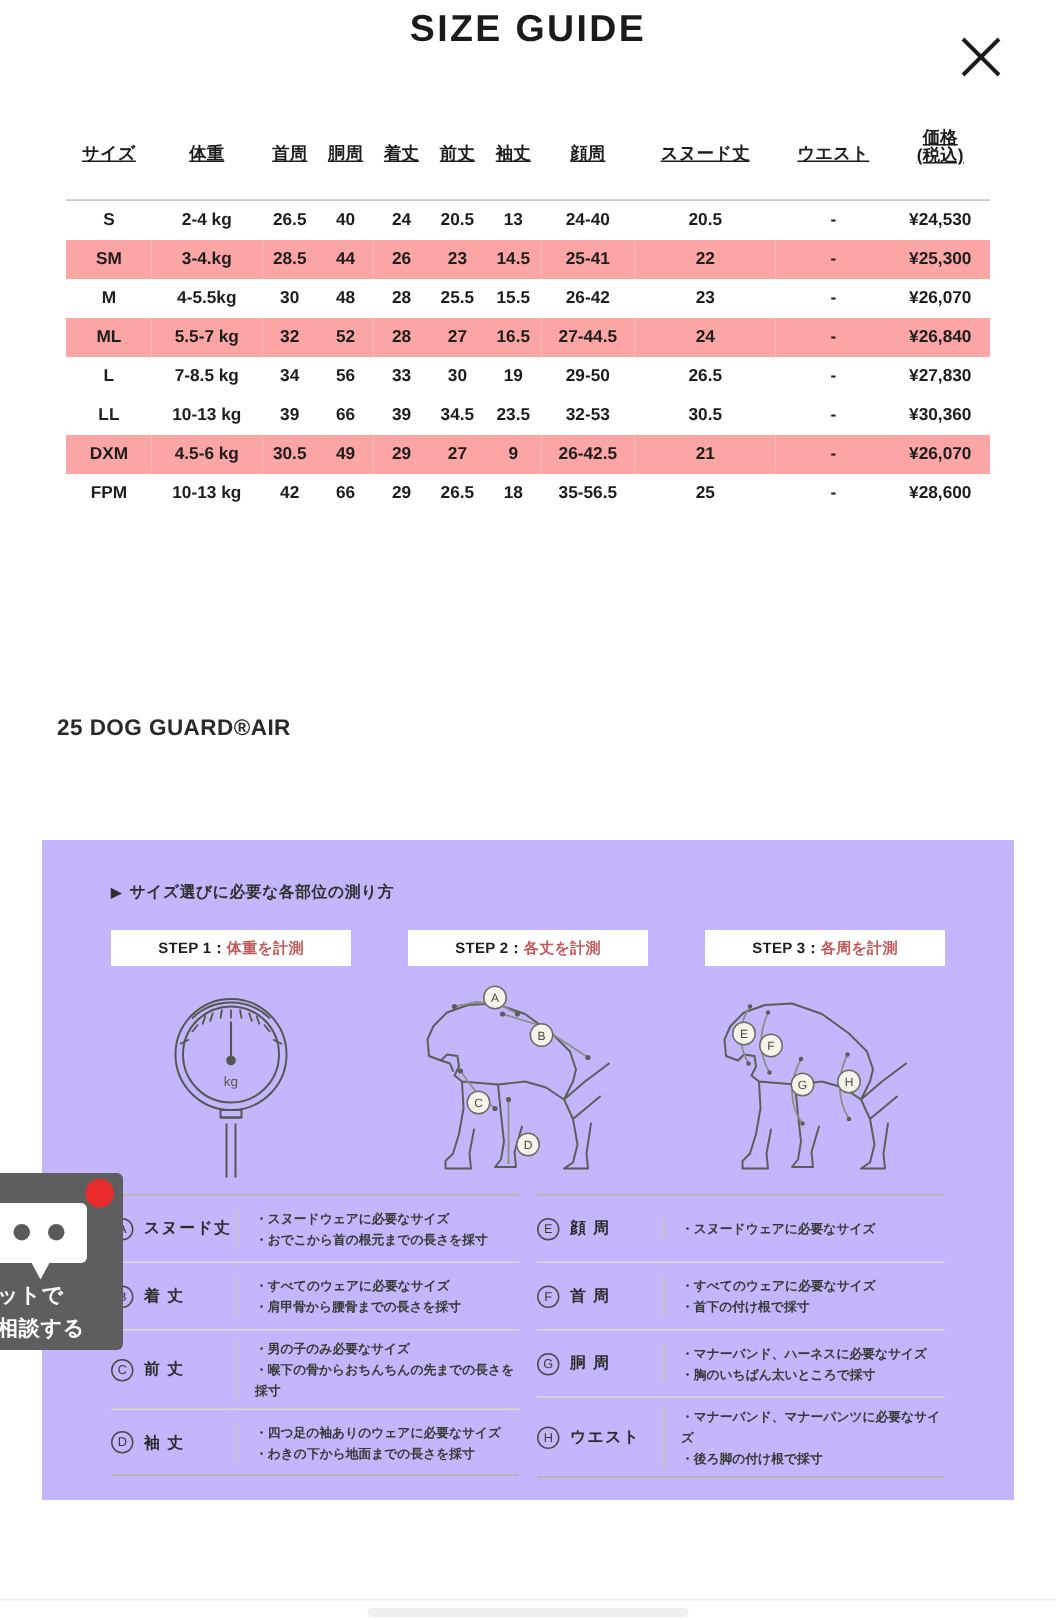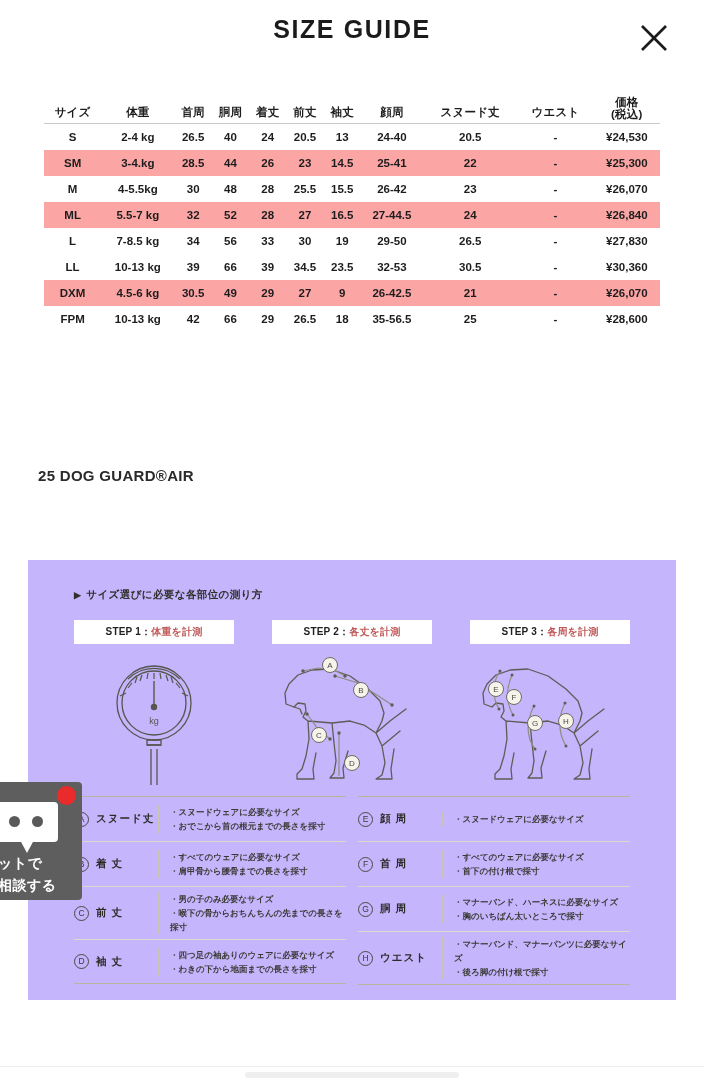--- a/index.html
+++ b/index.html
@@ -11,21 +11,21 @@
     position: relative;
   }
 
   
   .page-title {
     text-align: center;
     font-size: 25px;
     font-weight: 700;
     letter-spacing: 1.6px;
     color: #1b1b1b;
-    padding-top: 12px;
+    padding-top: 2px;
     line-height: 34px;
   }
   .close-btn {
     position: absolute;
     top: 18px; right: 30px;
     width: 40px; height: 40px;
     cursor: pointer;
   }
   .close-btn svg { display: block; }
 
@@ -35,25 +35,26 @@
   }
   table.size-table {
     width: 100%;
     border-collapse: collapse;
     font-size: 11.5px;
     color: #1d1d1d;
   }
   table.size-table th {
     font-weight: 700;
     font-size: 11.5px;
-    padding: 4px 0 3px 0;
+    padding: 4px 0 23px 0;
     text-align: center;
     vertical-align: bottom;
     white-space: nowrap;
     letter-spacing: .2px;
+    text-decoration: underline;
   }
   table.size-table thead tr { border-bottom: 1px solid #c9c9c9; }
   table.size-table td {
     text-align: center;
     padding: 7px 0 7px 0;
     font-weight: 700;
     font-size: 11.5px;
     white-space: nowrap;
   }
   table.size-table tbody tr.alt { background: #fca5a5; }

